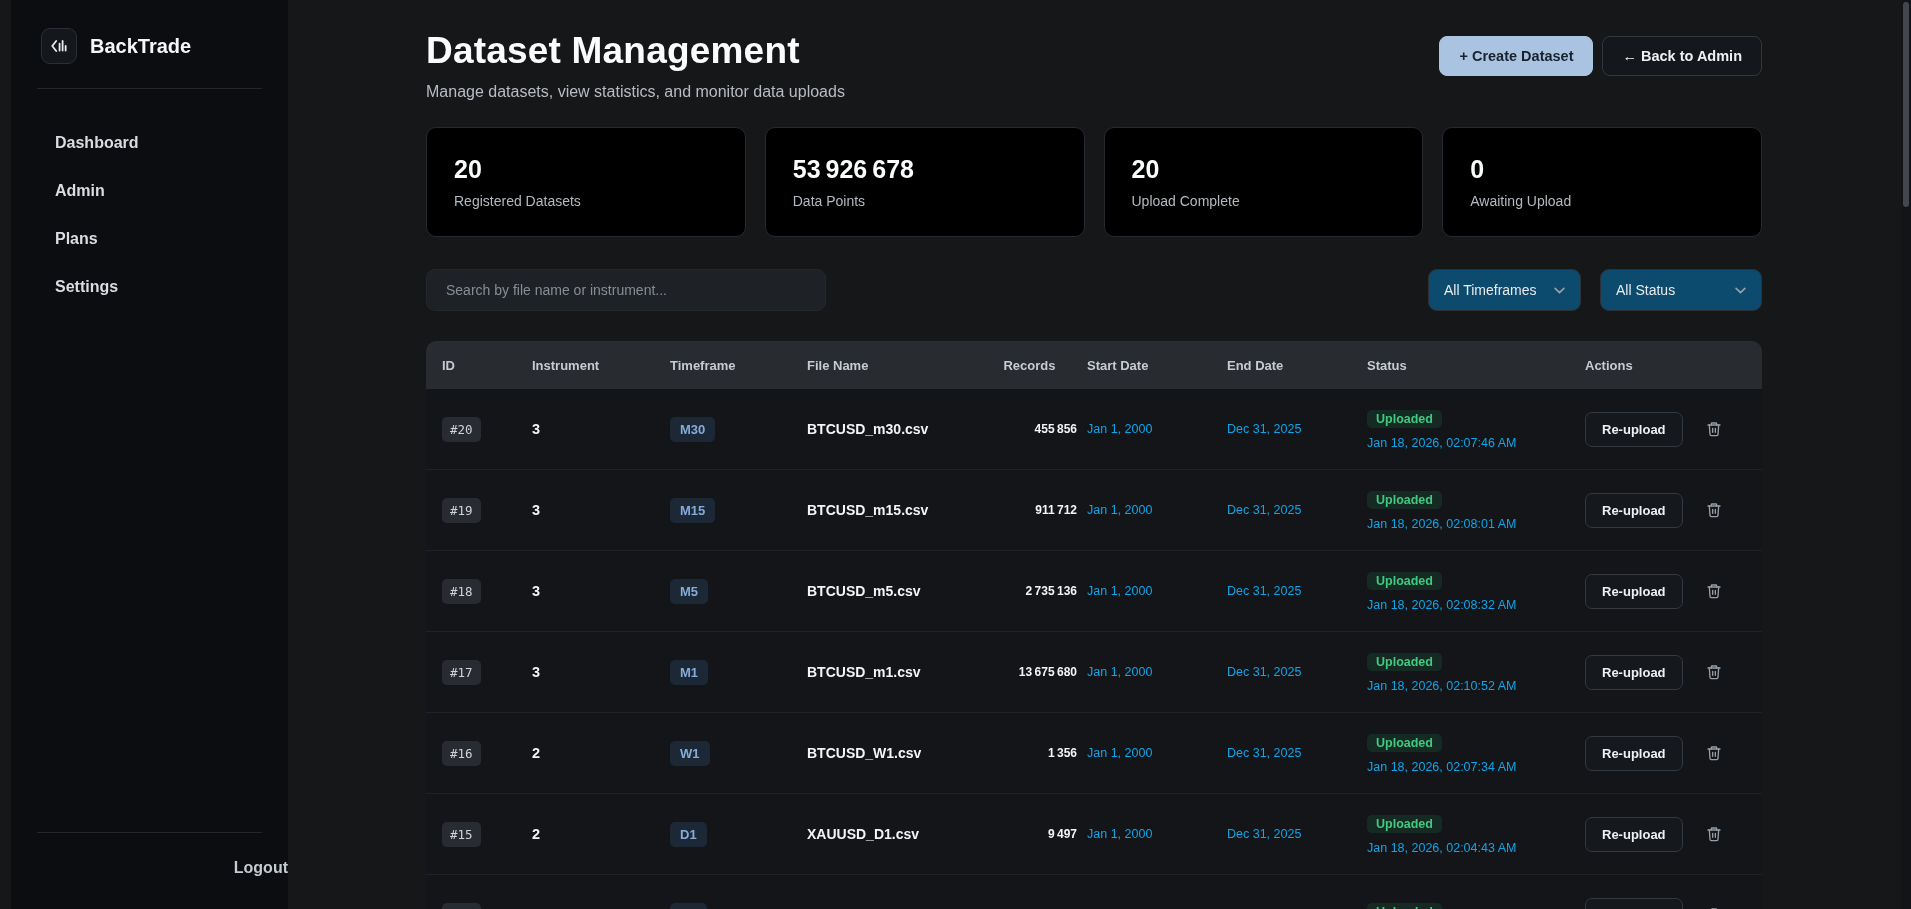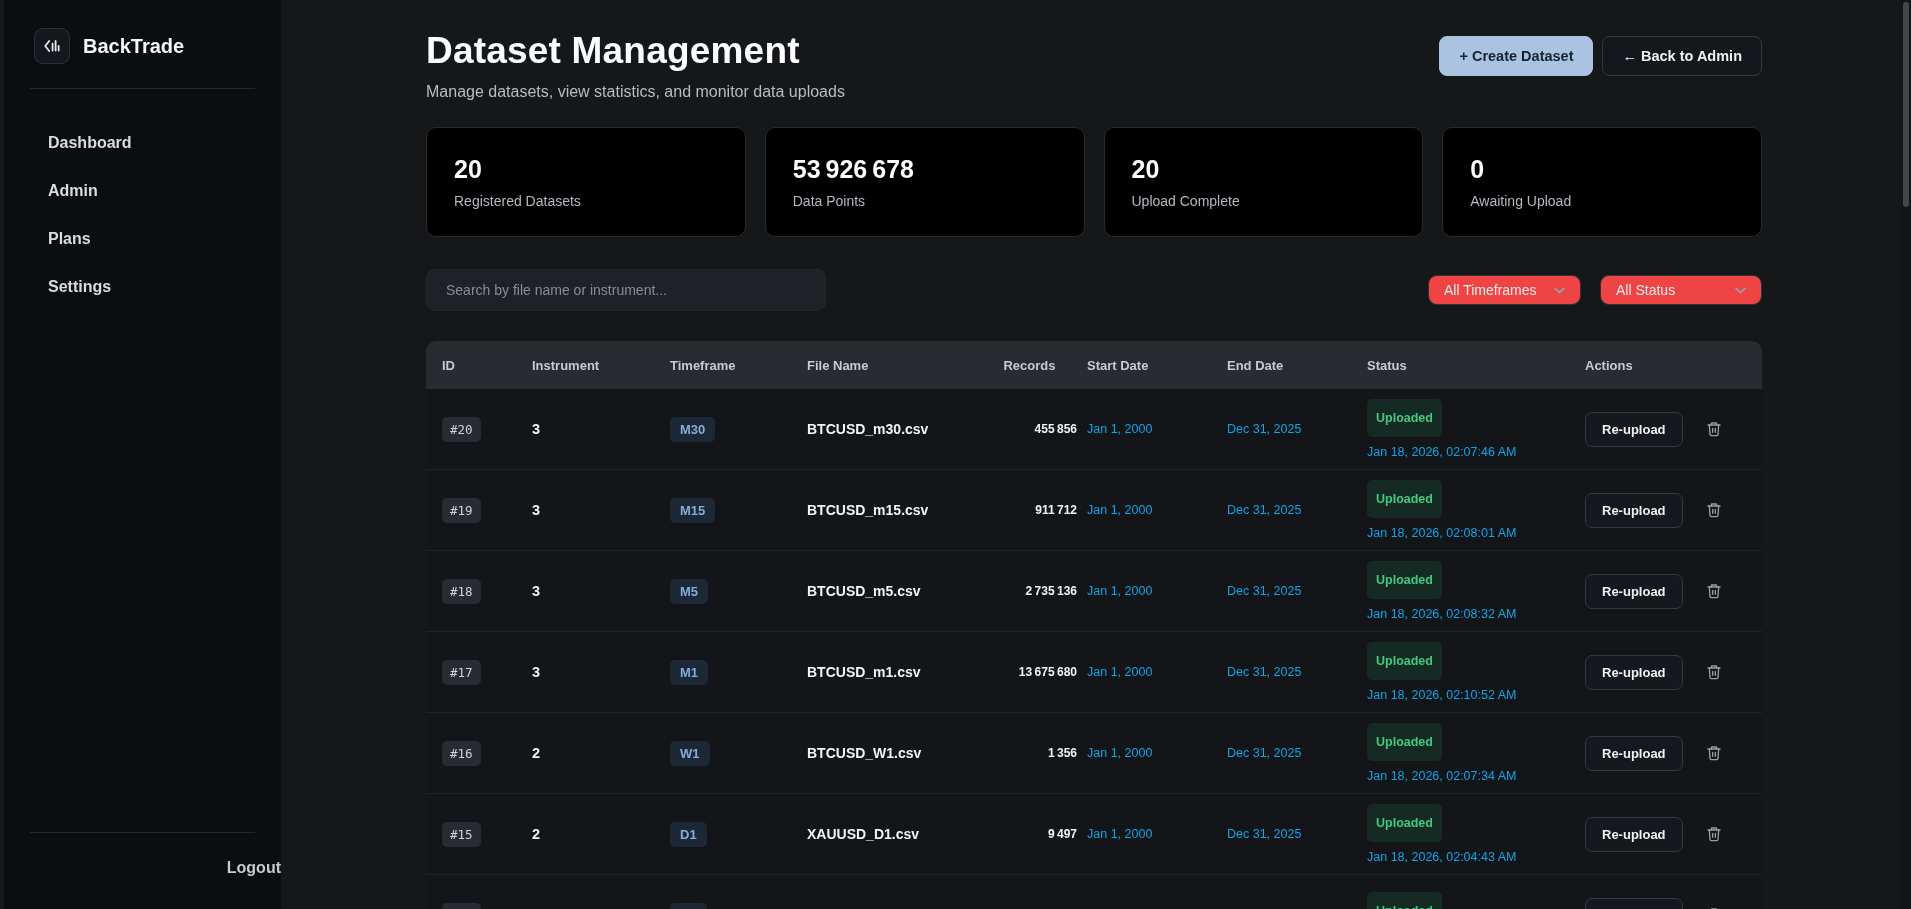--- a/index.html
+++ b/index.html
@@ -4,21 +4,21 @@
 <style>
   * { box-sizing: border-box; }
   html, body { margin: 0; padding: 0; }
   body {
     width: 1911px; height: 909px; overflow: hidden;
     background: #161719; color: #f2f4f6;
     font-family: "Liberation Sans", sans-serif;
   }
   
   .sidebar {
-    position: fixed; left: 4px; top: 0; bottom: 0; width: 277px;
+    position: fixed; left: 11px; top: 0; bottom: 0; width: 277px;
     background: #0b0d10; display: flex; flex-direction: column;
   }
   .brand-row { display: flex; align-items: center; gap: 13px; padding: 28px 30px 24px; }
   .brand-icon {
     width: 36px; height: 36px; border: 1px solid #2c3036; border-radius: 9px;
     display: flex; align-items: center; justify-content: center;
     background: #14171b; color: #e8eaee; flex: 0 0 auto;
   }
   .brand-name { font-size: 20px; font-weight: 700; color: #f4f6f8; }
   .divider { height: 1px; background: #23262b; margin: 0 26px; }
@@ -50,21 +50,21 @@
 
   .filter-row { display: flex; justify-content: space-between; align-items: center; margin-top: 32px; }
   .search {
     width: 400px; height: 42px; background: #1e2126; border: 1px solid #24272c;
     border-radius: 9px; padding: 0 19px; color: #e6e9ec; font-size: 14px; font-family: inherit;
     outline: none;
   }
   .search::placeholder { color: #878d96; }
   .filter-selects { display: flex; gap: 19px; }
   .select {
-    height: 30px; background: #ef4444; border: 1px solid #2e3138; border-radius: 9px;
+    height: 42px; background: #0c4a6e; border: 1px solid #2e3138; border-radius: 9px;
     display: flex; align-items: center; justify-content: space-between; gap: 16px;
     padding: 0 15px; font-size: 14px; color: #e8ebee; cursor: pointer;
   }
   .select.tf { width: 153px; }
   .select.st { width: 162px; }
   .chev { color: #9aa0a8; display: flex; }
 
   
   .table-card { margin-top: 30px; border-radius: 10px; overflow: hidden; background: #131519; }
   .t-header, .t-row {
@@ -82,21 +82,21 @@
   .instrument { font-size: 14.5px; font-weight: 700; }
   .tf-badge {
     display: inline-block; background: #1d2836; border-radius: 5px; padding: 5px 10px;
     font-size: 13px; font-weight: 600; color: #85abd8;
   }
   .file { font-size: 14px; font-weight: 700; }
   .records { font-size: 12px; font-weight: 700; text-align: right; padding-right: 10px; }
   .date { font-size: 12.5px; color: #0ea5e9; }
   .status-badge {
     display: inline-block; background: rgba(52,199,123,.12); color: #41c980;
-    border-radius: 5px; padding: 12px 9px; font-size: 12.5px; font-weight: 700;
+    border-radius: 5px; padding: 2px 9px; font-size: 12.5px; font-weight: 700;
   }
   .uploaded-at { margin-top: 8px; font-size: 12.5px; color: #0ea5e9; }
   .actions { display: flex; align-items: center; gap: 23px; }
   .btn-reupload {
     background: #15181c; border: 1px solid #34383f; color: #eef0f3; font-weight: 600;
     font-size: 13px; border-radius: 7px; padding: 9px 16px; cursor: pointer; font-family: inherit;
   }
   .trash { color: #989ea6; display: flex; cursor: pointer; }
 
   

